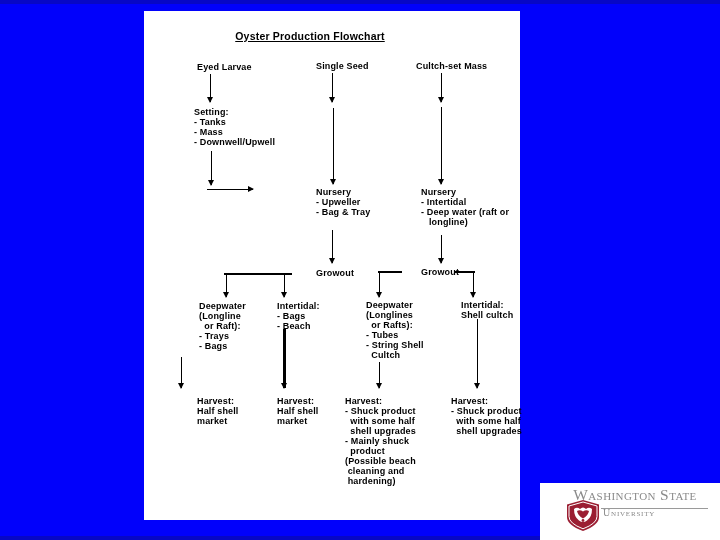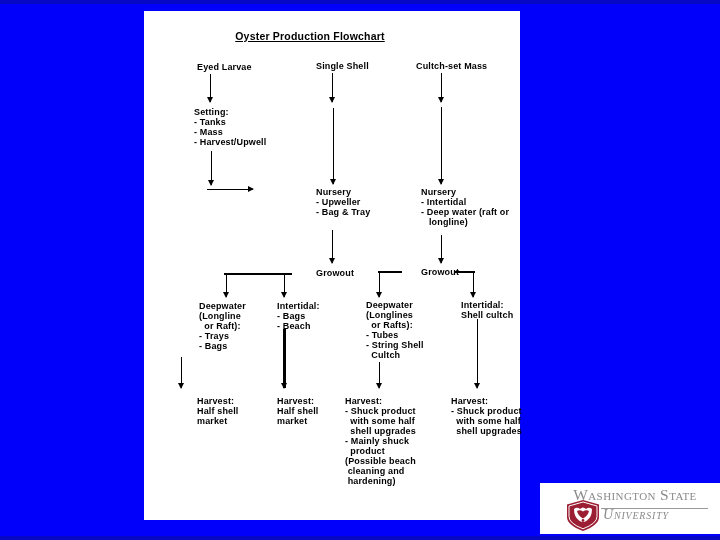--- a/index.html
+++ b/index.html
@@ -41,55 +41,55 @@
   .ah{position:absolute;height:1px;background:var(--flow-ink);}
   .ah::after{
     content:"";position:absolute;right:-1px;top:-3px;
     border-top:3.5px solid transparent;border-bottom:3.5px solid transparent;
     border-left:6px solid var(--flow-ink);
   }
   
   .lh{position:absolute;height:2px;background:var(--flow-ink);}
   
   .logo{
-    position:absolute;left:540px;top:483px;width:180px;height:51px;
+    position:absolute;left:540px;top:483px;width:180px;height:57px;
     background:#ffffff;z-index:3;
   }
   .logo-l1,.logo-l2{
     position:absolute;color:var(--logo-text);
     font-family:"Liberation Serif", serif;font-variant:small-caps;
     white-space:nowrap;
   }
   .logo-l1{left:20px;top:3px;width:150px;text-align:center;font-size:15.5px;letter-spacing:.4px;}
-  .logo-l2{left:63px;top:24px;font-size:14px;letter-spacing:.8px;font-style:italic;}
+  .logo-l2{left:63px;top:24px;font-size:10px;letter-spacing:.8px;}
   .logo-rule{position:absolute;left:61px;top:25px;width:107px;height:1px;background:var(--logo-rule);}
   .shield{position:absolute;left:26px;top:17px;}
 </style>
 </head>
 <body>
 
 <div class="stage">
   <div class="edge edge-top"></div>
   <div class="edge edge-bottom"></div>
 
   <div class="panel">
     <div class="fc-title">Oyster Production Flowchart</div>
 
     <div class="tb" style="left:37px;top:51px">Eyed Larvae</div>
-    <div class="tb" style="left:156px;top:50px">Single Shell</div>
+    <div class="tb" style="left:156px;top:50px">Single Seed</div>
     <div class="tb" style="left:256px;top:50px">Cultch-set Mass</div>
 
     <div class="av" style="left:66px;top:63px;height:28px"></div>
     <div class="av" style="left:188px;top:62px;height:29px"></div>
     <div class="av" style="left:297px;top:62px;height:29px"></div>
 
     <div class="tb" style="left:34px;top:96px">Setting:
 - Tanks
 - Mass
-- Harvest/Upwell</div>
+- Downwell/Upwell</div>
     <div class="av" style="left:67px;top:140px;height:34px"></div>
     <div class="ah" style="left:63px;top:178px;width:46px"></div>
 
     <div class="av" style="left:189px;top:97px;height:76px"></div>
     <div class="av" style="left:297px;top:96px;height:77px"></div>
 
     <div class="tb" style="left:156px;top:176px">Nursery
 - Upweller
 - Bag &amp; Tray</div>
     <div class="tb" style="left:261px;top:176px">Nursery

